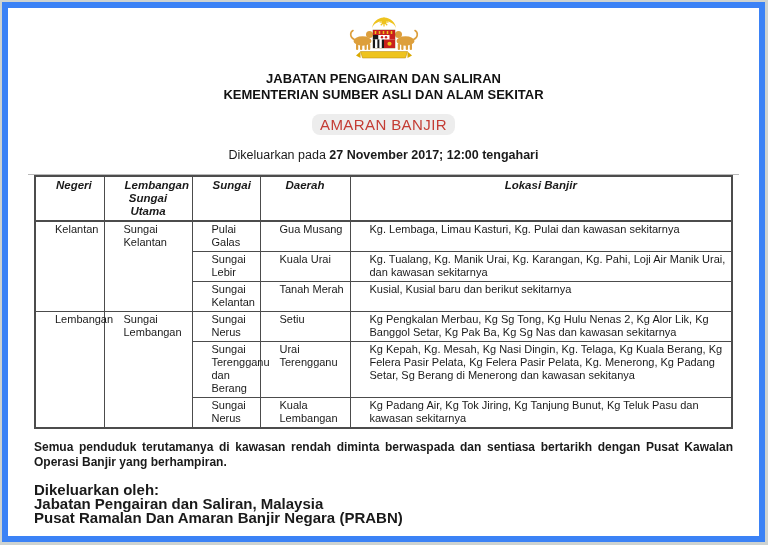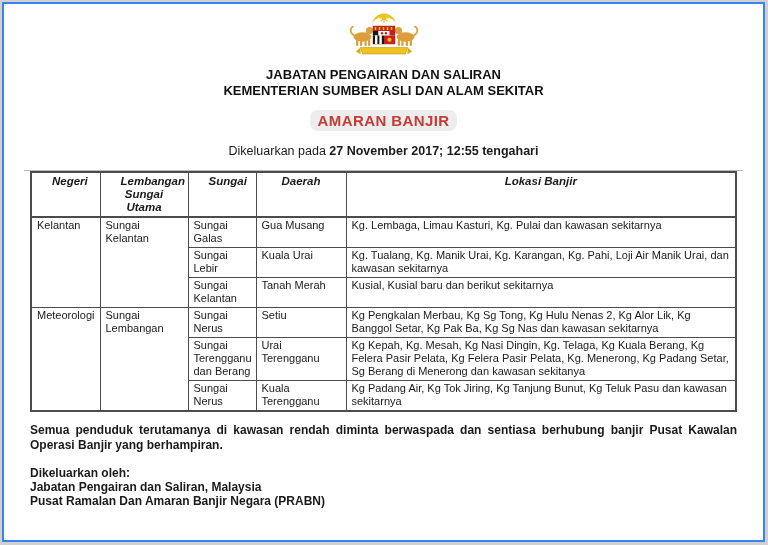--- a/index.html
+++ b/index.html
@@ -6,31 +6,31 @@
   body{
     width:768px;height:545px;position:relative;
     background:#ced3d1;
     font-family:"Liberation Sans", sans-serif;
     color:#1a1a1a;
     -webkit-font-smoothing:antialiased;
   }
   .page{
     position:absolute;left:2px;top:2px;right:3px;bottom:3px;
     background:#ffffff;
-    border:2px solid #3b82f6;
+    border:6px solid #3b82f6;
     box-sizing:border-box;
     padding:6px 26px 0 26px;
     overflow:hidden;
   }
   
   .crest{display:block;margin:2px auto 3px auto;}
   .org{ text-align:center;font-weight:bold;font-size:13px;line-height:16px;color:#121212;}
   .title-row{text-align:center;margin-top:11px;}
   .doc-title{
-    font-weight:bold;font-size:15px;letter-spacing:.4px;
+    font-weight:normal;font-size:15px;letter-spacing:.4px;
     padding:2px 8px;background:#ededed;display:inline-block;border-radius:8px;
   }
   .issued{text-align:center;font-size:12.5px;margin-top:13px;}
   .issued b{white-space:nowrap;}
   .rule{border:none;border-top:1px solid #b9b9b9;margin:12px -6px 0 -6px;}
   
   .intro{font-size:12px;line-height:15px;text-align:justify;margin:7px 0 9px 0;}
   
   table.flood{
     width:100%;border-collapse:collapse;
@@ -38,25 +38,25 @@
     table-layout:fixed;
   }
   table.flood th{
     border:1px solid #4c4c4c;border-bottom:2px solid #4c4c4c;
     font-weight:bold;font-style:italic;font-size:11.5px;line-height:13px;
     padding:2px 20px;text-align:center;vertical-align:top;
   }
   table.flood td{
     border:1px solid #4c4c4c;
     font-size:11px;line-height:13px;
-    padding:1px 5px 2px 5px;vertical-align:top;text-align:left;
+    padding:1px 5px 2px 19px;vertical-align:top;text-align:left;
   }
   
   .advisory{font-weight:bold;font-size:12px;line-height:15px;text-align:justify;margin-top:11px;}
-  .issuer{margin-top:13px;font-weight:bold;font-size:12px;line-height:14px;}
+  .issuer{margin-top:13px;font-weight:bold;font-size:15px;line-height:14px;}
 </style>
 </head>
 <body>
 
 <div class="page">
 
   <svg class="crest" width="80" height="52" viewBox="0 0 160 104" aria-hidden="true">
 
     <g stroke="#EEC31E" stroke-width="2.4">
       <line x1="80" y1="3" x2="80" y2="21"></line>
@@ -117,21 +117,21 @@
   </svg>
 
   <div class="org">JABATAN PENGAIRAN DAN SALIRAN</div>
   <div class="org">KEMENTERIAN SUMBER ASLI DAN ALAM SEKITAR</div>
 
   <div class="title-row">
     <span class="doc-title" id="doc-title" style="color: rgb(196, 60, 52);">AMARAN BANJIR</span>
   </div>
 
   <div class="issued">
-    <span>Dikeluarkan pada </span><b>27 November 2017; 12:55 tengahari</b>
+    <span>Dikeluarkan pada </span><b>27 November 2017; 12:00 tengahari</b>
   </div>
 
   <hr class="rule">
 
 
   <table class="flood">
     <colgroup>
       <col style="width:69px">
         <col style="width:88px">
         <col style="width:68px">
@@ -144,55 +144,55 @@
         <th>Lembangan Sungai Utama</th>
         <th>Sungai</th>
         <th>Daerah</th>
         <th>Lokasi Banjir</th>
       </tr>
     </thead>
     <tbody>
       <tr>
         <td rowspan="3">Kelantan</td>
         <td rowspan="3">Sungai Kelantan</td>
-        <td>Sungai Galas</td>
+        <td>Pulai Galas</td>
         <td>Gua Musang</td>
         <td>Kg. Lembaga, Limau Kasturi, Kg. Pulai dan kawasan sekitarnya</td>
       </tr>
       <tr>
         <td>Sungai Lebir</td>
         <td>Kuala Urai</td>
         <td>Kg. Tualang, Kg. Manik Urai, Kg. Karangan, Kg. Pahi, Loji Air Manik Urai, dan kawasan sekitarnya</td>
       </tr>
       <tr>
         <td>Sungai Kelantan</td>
         <td>Tanah Merah</td>
         <td>Kusial, Kusial baru dan berikut sekitarnya</td>
       </tr>
       <tr>
-        <td rowspan="3">Meteorologi</td>
+        <td rowspan="3">Lembangan</td>
         <td rowspan="3">Sungai Lembangan</td>
         <td>Sungai Nerus</td>
         <td>Setiu</td>
         <td>Kg Pengkalan Merbau, Kg Sg Tong, Kg Hulu Nenas 2, Kg Alor Lik, Kg Banggol Setar, Kg Pak Ba, Kg Sg Nas dan kawasan sekitarnya</td>
       </tr>
       <tr>
         <td>Sungai Terengganu dan Berang</td>
         <td>Urai Terengganu</td>
         <td>Kg Kepah, Kg. Mesah, Kg Nasi Dingin, Kg. Telaga, Kg Kuala Berang, Kg Felera Pasir Pelata, Kg Felera Pasir Pelata, Kg. Menerong, Kg Padang Setar, Sg Berang di Menerong dan kawasan sekitanya</td>
       </tr>
       <tr>
         <td>Sungai Nerus</td>
-        <td>Kuala Terengganu</td>
+        <td>Kuala Lembangan</td>
         <td>Kg Padang Air, Kg Tok Jiring, Kg Tanjung Bunut, Kg Teluk Pasu dan kawasan sekitarnya</td>
       </tr>
     </tbody>
   </table>
 
-  <p class="advisory">Semua penduduk terutamanya di kawasan rendah diminta berwaspada dan sentiasa berhubung banjir Pusat Kawalan Operasi Banjir yang berhampiran.</p>
+  <p class="advisory">Semua penduduk terutamanya di kawasan rendah diminta berwaspada dan sentiasa bertarikh dengan Pusat Kawalan Operasi Banjir yang berhampiran.</p>
 
   <div class="issuer">
     <div>Dikeluarkan oleh:</div>
     <div>Jabatan Pengairan dan Saliran, Malaysia</div>
     <div>Pusat Ramalan Dan Amaran Banjir Negara (PRABN)</div>
   </div>
 
 </div>
 
 </body></html>

